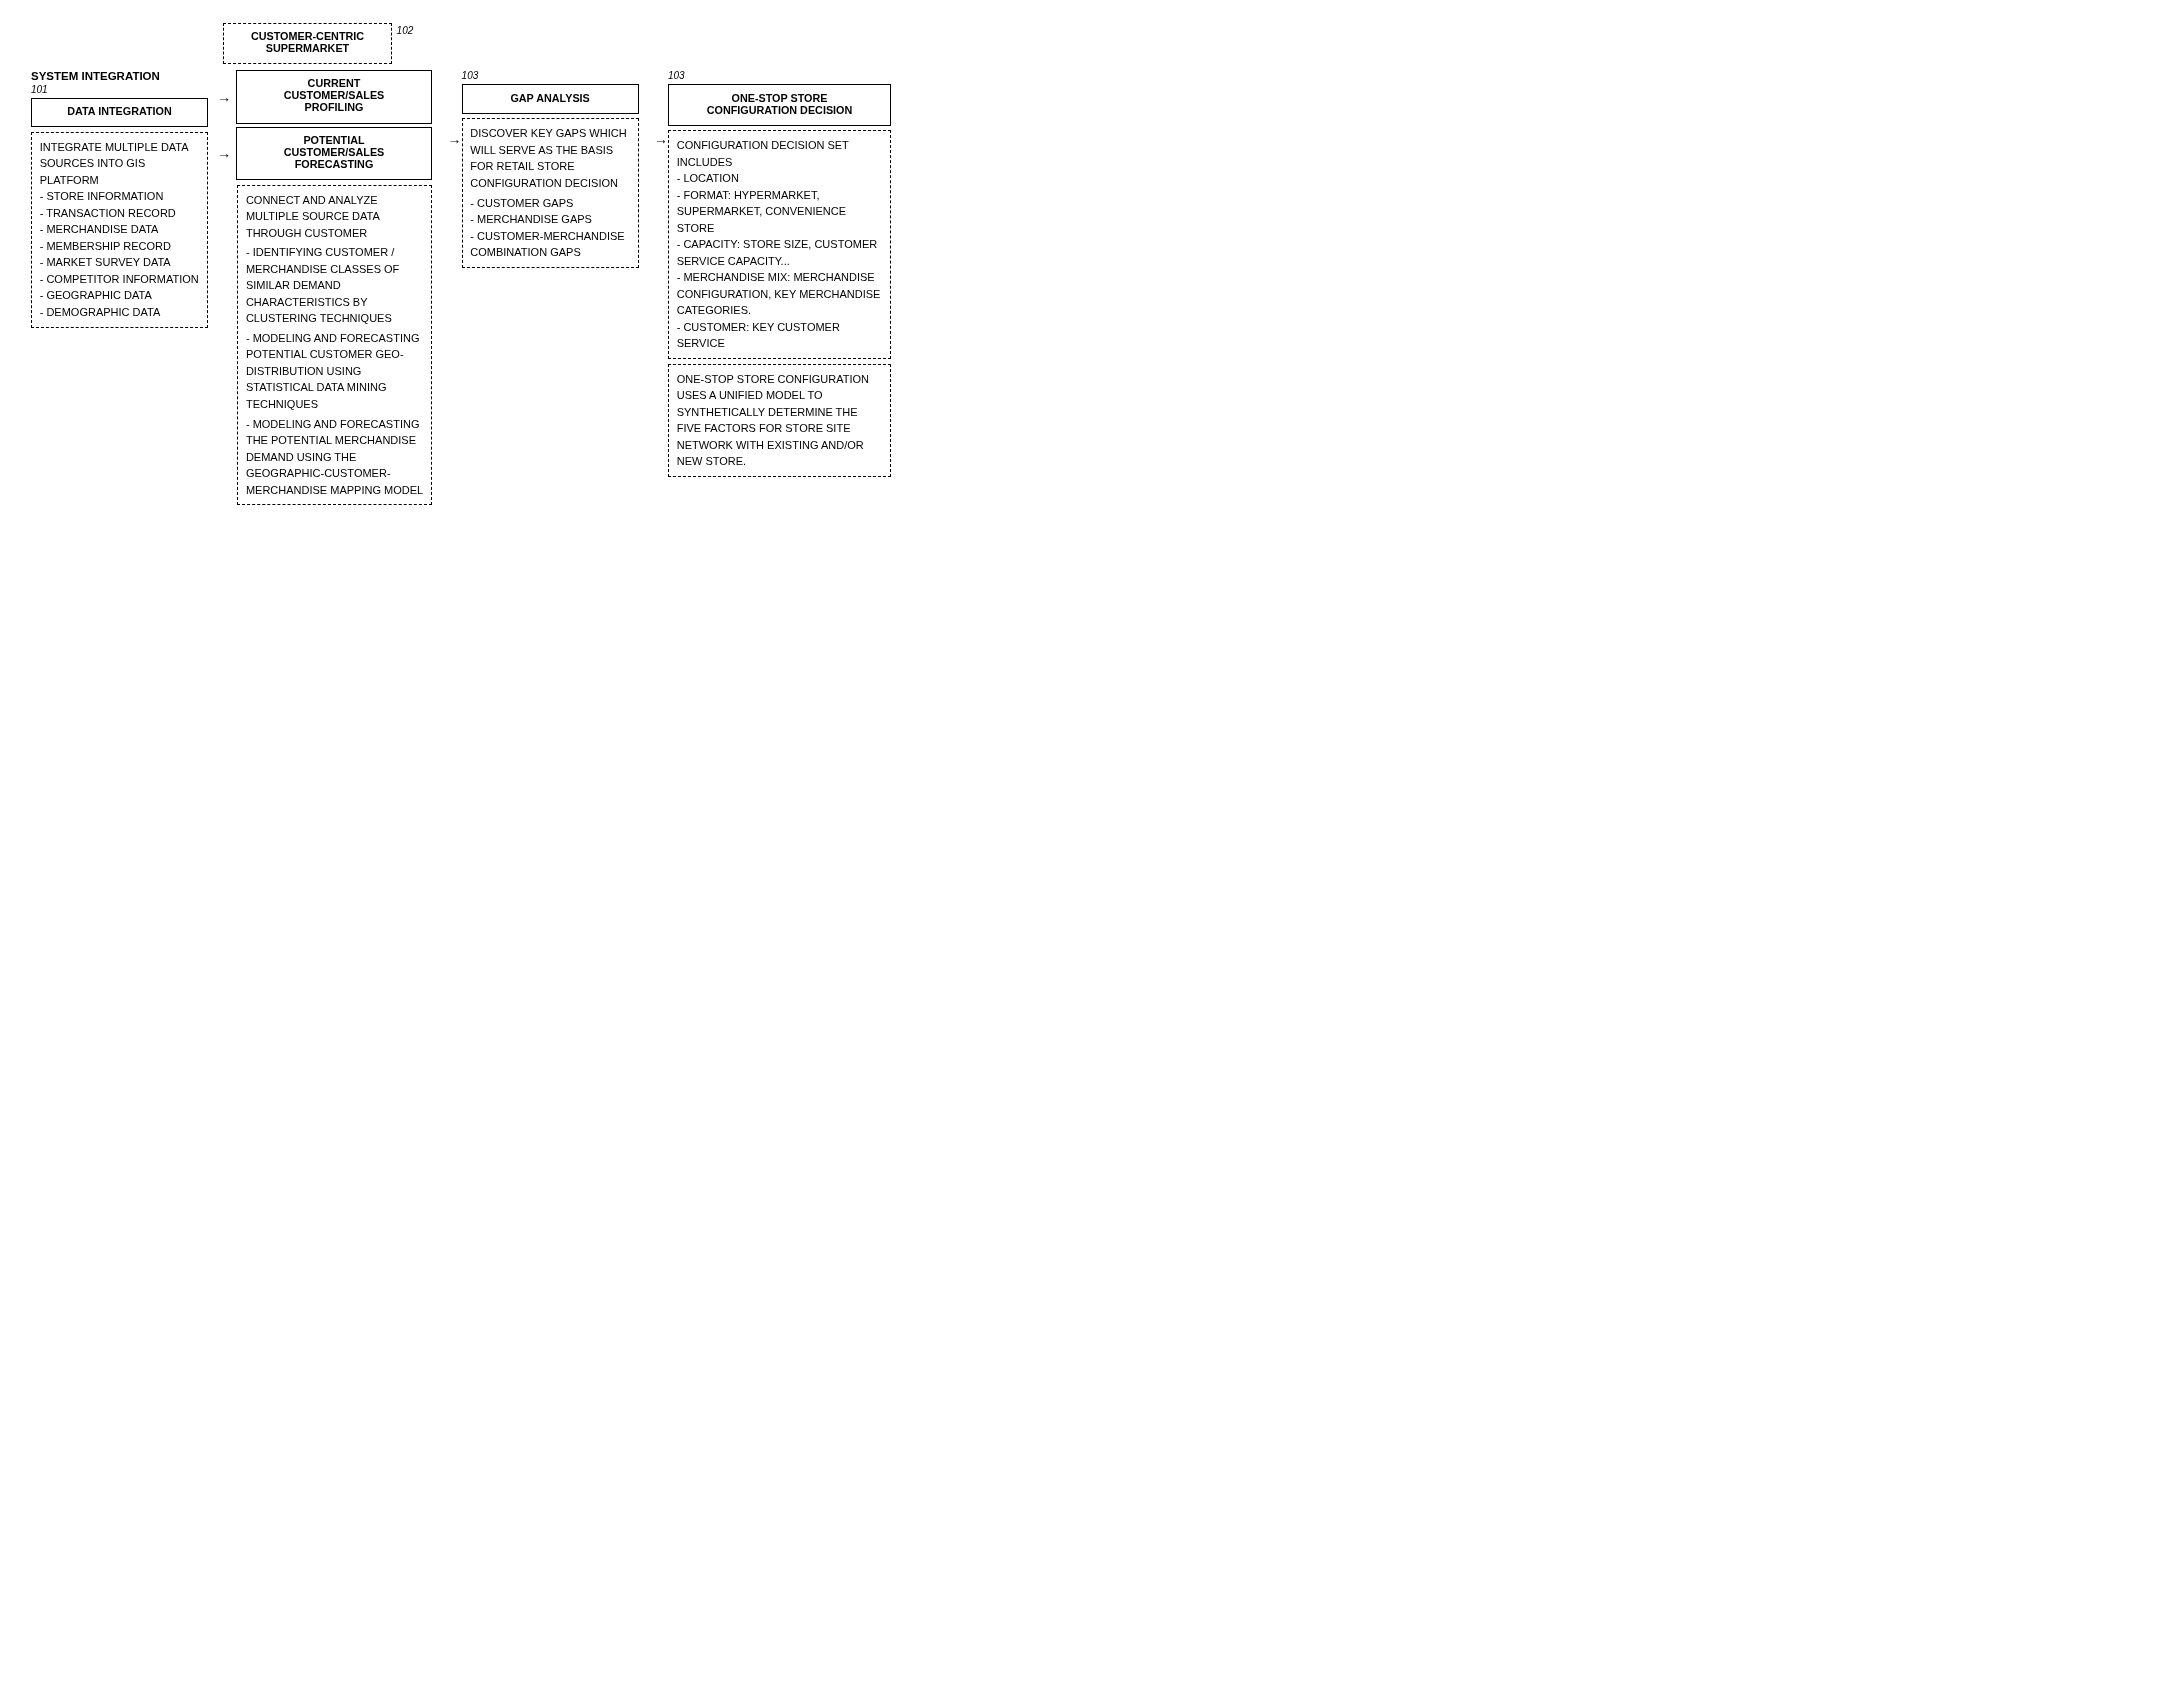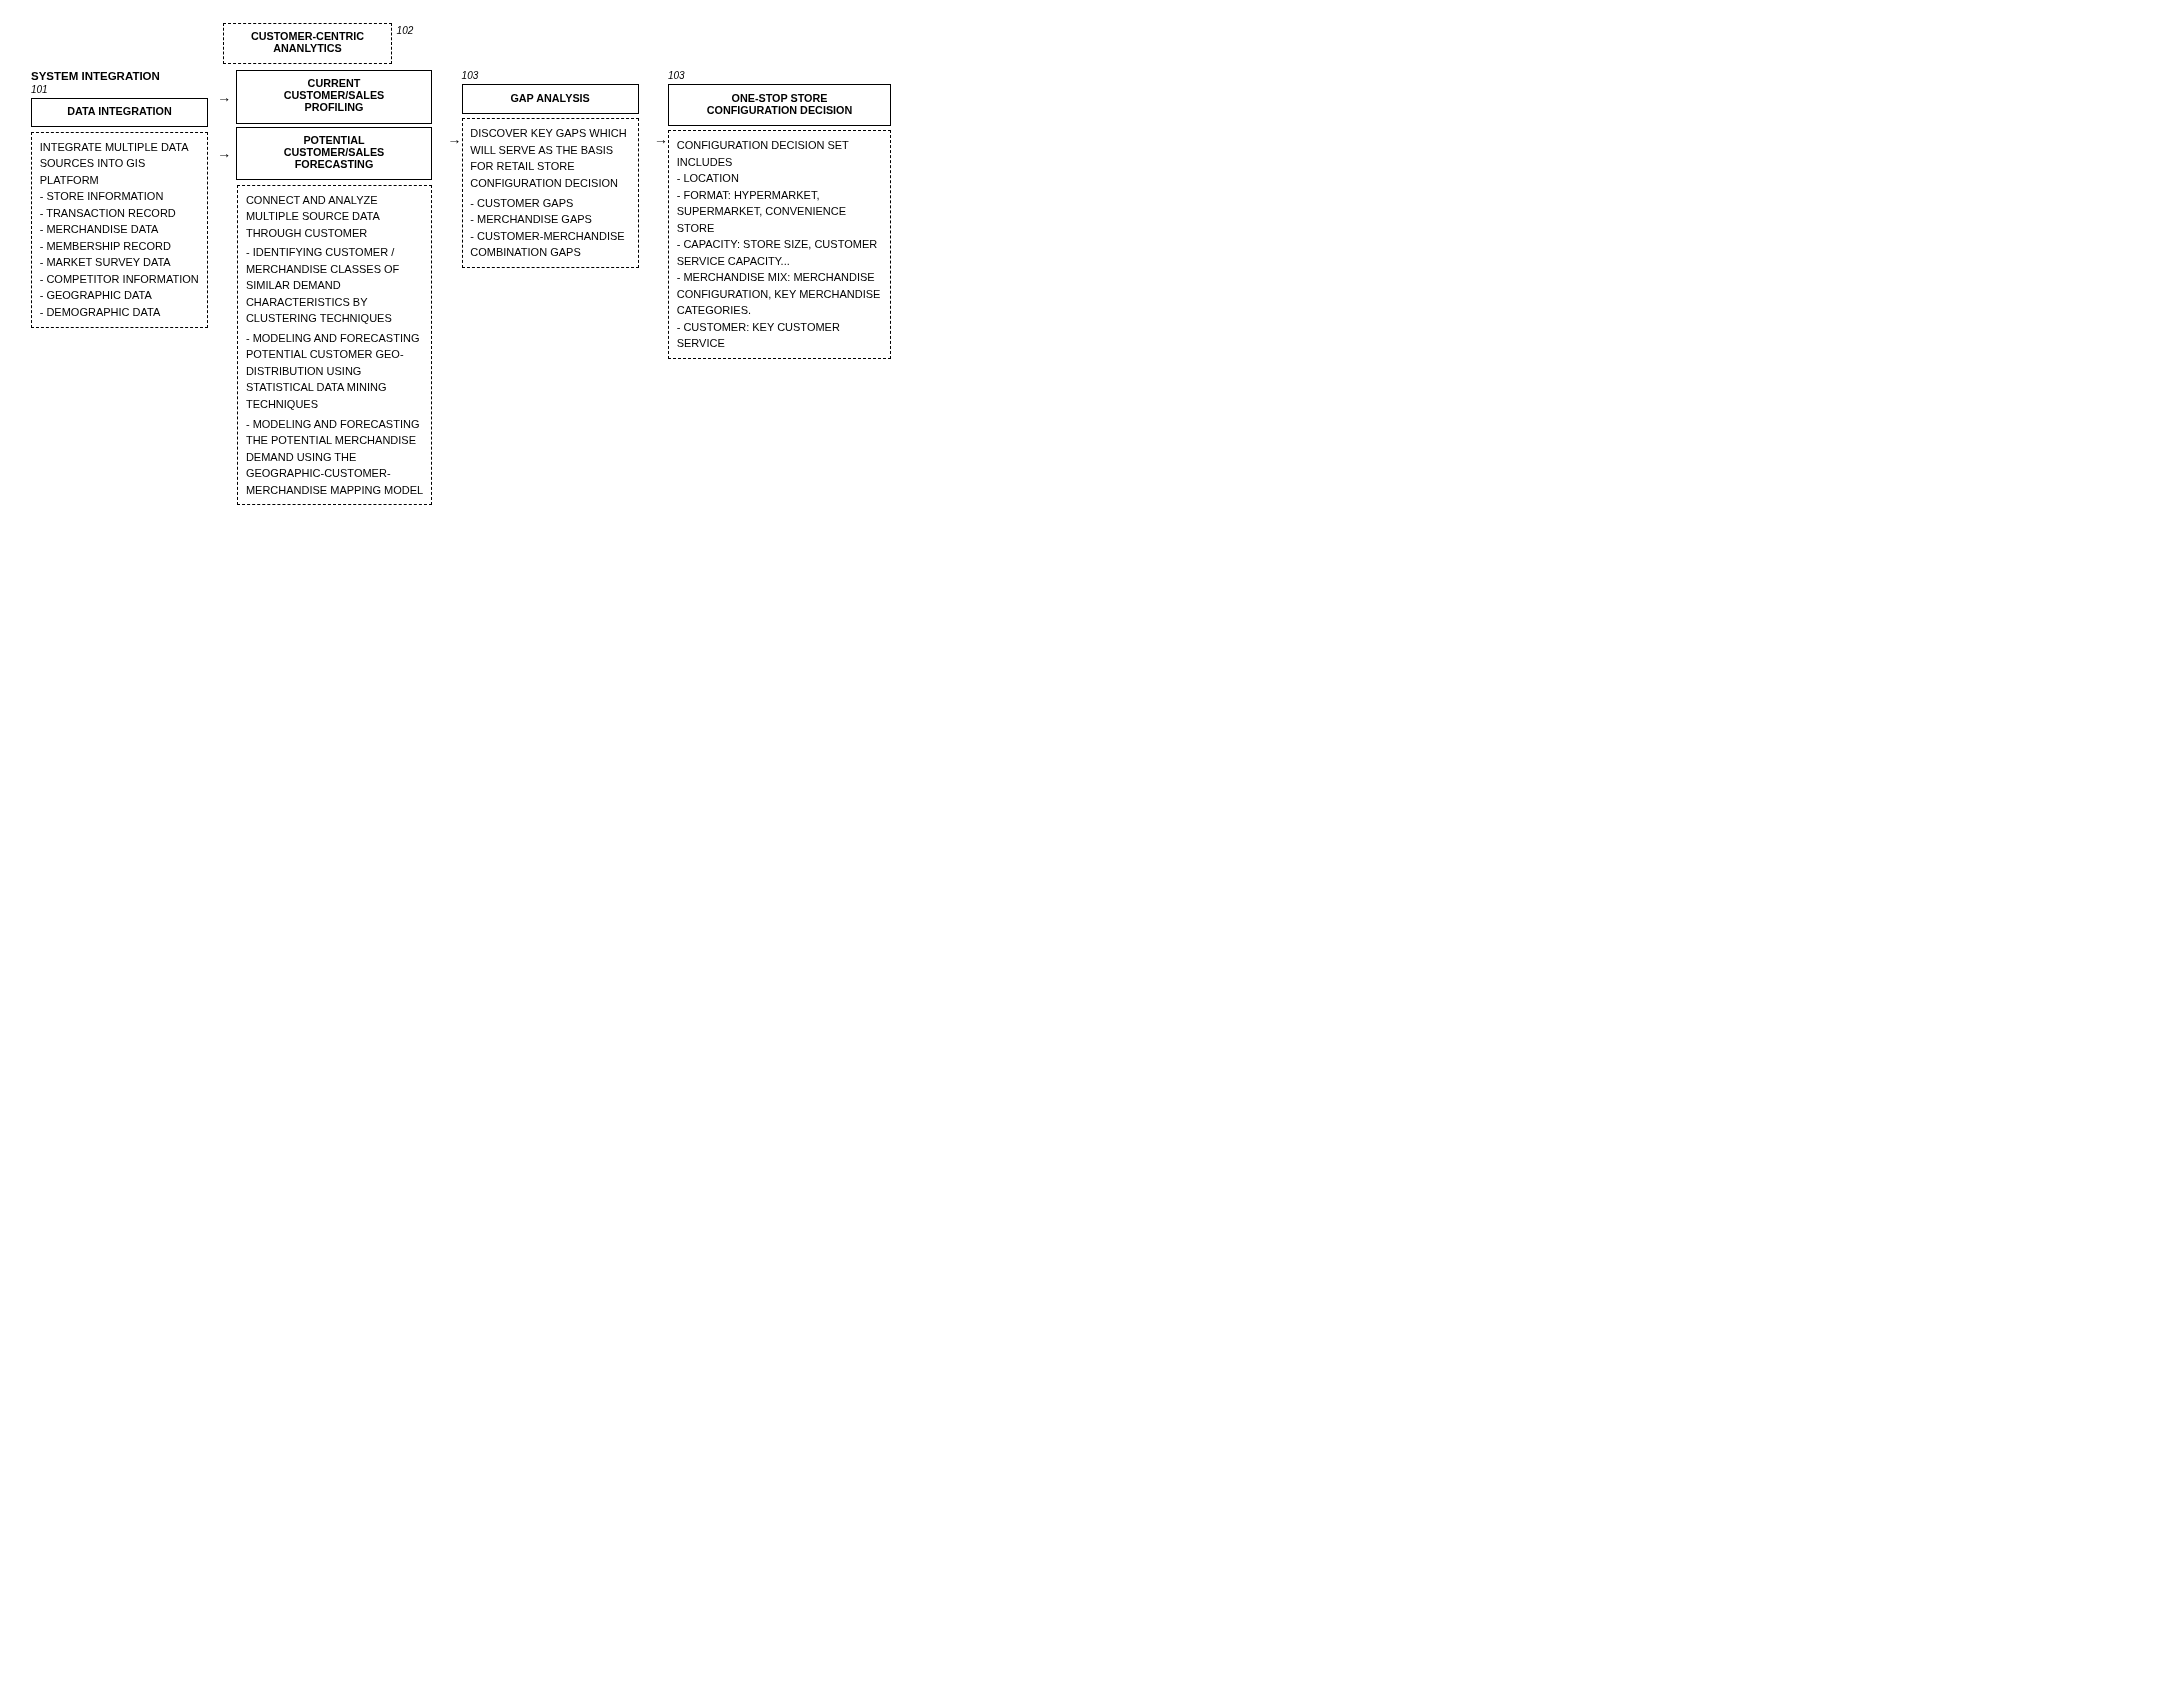--- a/index.html
+++ b/index.html
@@ -99,21 +99,21 @@
 <div class="diagram">
 
   <div class="top-section">
     <div class="top-section-spacer"></div>
     <div class="top-section-content">
 
       <div style="display:flex; align-items:flex-start; gap:4.6px;">
         <div class="solid-box" style="width:169px; border:1.5px dashed #000;">
           <div class="box-title">
             <span>CUSTOMER-CENTRIC</span><br>
-            <span>ANANLYTICS</span>
+            <span>SUPERMARKET</span>
           </div>
         </div>
         <div style="display:flex; flex-direction:column; align-items:flex-start; padding-top:1.5px;">
           <span style="font-style:italic; font-size:10px;">102</span>
         </div>
       </div>
     </div>
   </div>
 
   <div style="display:flex; align-items:flex-start;">
@@ -228,17 +228,22 @@
         <div class="box-content">
           <div>CONFIGURATION DECISION SET INCLUDES</div>
           <div>- LOCATION</div>
           <div>- FORMAT: HYPERMARKET, SUPERMARKET, CONVENIENCE STORE</div>
           <div>- CAPACITY: STORE SIZE, CUSTOMER SERVICE CAPACITY...</div>
           <div>- MERCHANDISE MIX: MERCHANDISE CONFIGURATION, KEY MERCHANDISE CATEGORIES.</div>
           <div>- CUSTOMER: KEY CUSTOMER SERVICE</div>
         </div>
       </div>
 
+      <div class="dashed-box">
+        <div class="box-content">
+          <div>ONE-STOP STORE CONFIGURATION USES A UNIFIED MODEL TO SYNTHETICALLY DETERMINE THE FIVE FACTORS FOR STORE SITE NETWORK WITH EXISTING AND/OR NEW STORE.</div>
+        </div>
+      </div>
     </div>
 
   </div>
 </div>
 
 
 </body></html>

